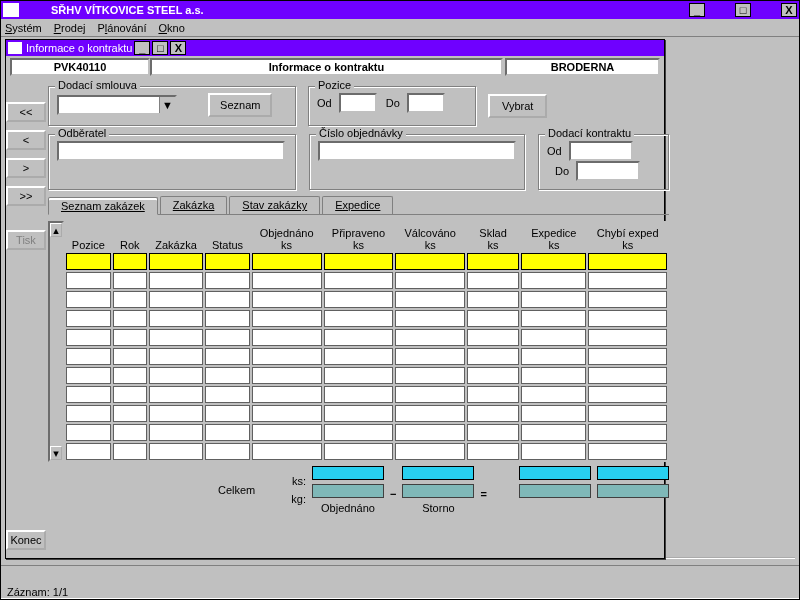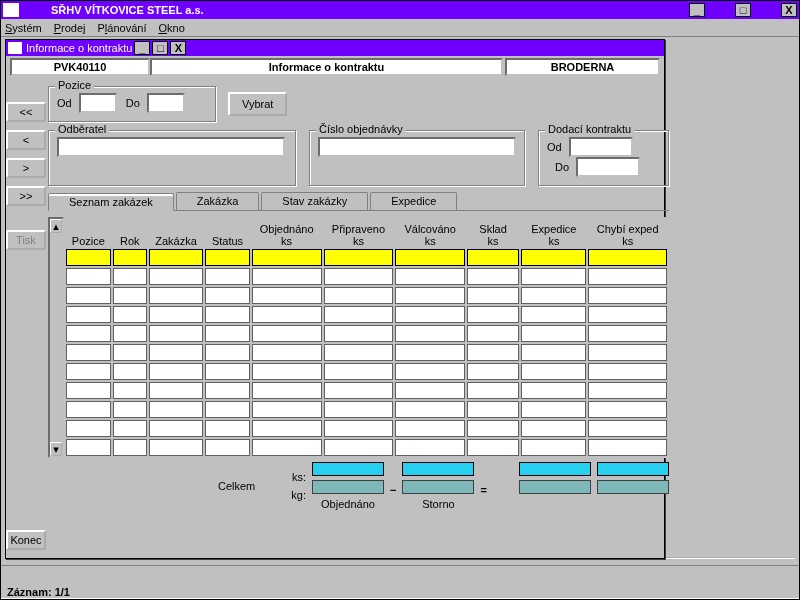--- a/index.html
+++ b/index.html
@@ -6,21 +6,21 @@
   html, body { margin:0; padding:0; width:800px; height:600px; background:#c0c0c0; }
   .outer-window { width:800px; height:600px; border:1px solid #000; display:flex; flex-direction:column; background:#c0c0c0; }
   .titlebar { height:18px; background:#6f00ff; color:#fff; display:flex; align-items:center; padding:0 2px; font-weight:bold;gap:28px; }
   .titlebar .icon { width:16px; height:14px; background:#fff; margin-right:4px; display:inline-block; }
   .titlebar .spacer { flex:1; }
   .winbtn { width:16px; height:14px; background:#c0c0c0; border:1px solid #000; margin-left:2px; display:flex; align-items:center; justify-content:center; color:#000; font-weight:bold; }
   .menubar { height:18px; background:#c0c0c0; display:flex; align-items:center; padding:0 4px; border-bottom:1px solid #808080; }
   .menuitem { margin-right:12px; cursor:default; }
   .menuitem u { text-decoration:underline; }
   .mdi-area { flex:1; position:relative; padding:2px; }
-  .statusbar { height:20px; border-top:1px solid #808080; border-bottom:1px solid #fff; line-height:20px; padding:16px 6px;font-weight:bold; }
+  .statusbar { height:20px; border-top:1px solid #808080; border-bottom:1px solid #fff; line-height:20px; padding:16px 6px; }
   
   .internal { position:absolute; left:4px; top:2px; width:660px; height:520px; border:1px solid #000; display:flex; flex-direction:column; background:#c0c0c0; box-shadow:1px 1px 0 #404040; }
   .int-title { height:16px; background:#6f00ff; color:#fff; display:flex; align-items:center; padding:0 2px; }
   .tristrip { display:flex; height:18px; padding:2px 4px 0 4px; gap:0; }
   .tribox { background:#fff; border:2px inset #c0c0c0; height:18px; line-height:14px; text-align:center; font-weight:bold; }
   .tribox.left { width:140px; }
   .tribox.center { flex:1; }
   .tribox.right { width:155px; margin-left:2px; }
   
   .body { flex:1; display:flex; }
@@ -32,21 +32,21 @@
   .fieldset { border:1px solid #808080; box-shadow:inset 1px 1px 0 #fff, 1px 1px 0 #fff; padding:6px 8px 8px 8px; position:relative; margin-top:8px; }
   .fieldset .legend { position:absolute; top:-8px; left:6px; background:#c0c0c0; padding:0 3px; }
   .row1 { display:flex; gap:12px; }
   .row2 { display:flex; gap:13px; }
   .combo { display:inline-flex; border:2px inset #c0c0c0; background:#fff; height:20px; }
   .combo input { border:none; width:100px; padding:0 2px; }
   .combo .arrow { width:16px; background:#c0c0c0; border-left:1px solid #808080; display:flex; align-items:center; justify-content:center; }
   .tinput { background:#fff; border:2px inset #c0c0c0; height:20px; padding:0 2px; }
   .lbl { margin-right:4px; }
   .tabstrip { display:flex; margin-top:6px; border-bottom:1px solid #808080; }
-  .tab { padding:2px 20px; border:1px solid #808080; border-bottom:none; background:#c0c0c0; margin-right:2px; border-radius:2px 2px 0 0; }
+  .tab { padding:2px 12px; border:1px solid #808080; border-bottom:none; background:#c0c0c0; margin-right:2px; border-radius:2px 2px 0 0;text-decoration:underline; }
   .tab.active { background:#c0c0c0; box-shadow:inset 0 2px 0 #fff; position:relative; top:1px; border-bottom:1px solid #c0c0c0; }
   
   .table-wrap { margin-top:6px; display:flex; }
   .vscroll { width:16px; background:#c0c0c0; border:2px inset #c0c0c0; display:flex; flex-direction:column; justify-content:space-between; }
   .sbbtn { height:14px; background:#c0c0c0; border:1px outset #fff; text-align:center; line-height:12px; }
   table.grid { border-collapse:separate; border-spacing:2px 2px; flex:1; background:#c0c0c0; }
   table.grid th { font-weight:normal; text-align:center; padding:0 2px; height:28px; vertical-align:bottom; }
   table.grid td { background:#fff; border:1px solid #606060; height:17px; }
   table.grid tr.selected td { background:#ffff00; border:1px solid #000; }
   
@@ -95,20 +95,28 @@
         <div class="leftcol">
           <div class="btn">&lt;&lt;</div>
           <div class="btn">&lt;</div>
           <div class="btn">&gt;</div>
           <div class="btn">&gt;&gt;</div>
           <div class="btn" style="margin-top:16px;color:#808080">Tisk</div>
           <div class="btn pushdown">Konec</div>
         </div>
         <div class="maincol">
           <div class="row1">
+            <div class="fieldset" style="flex:0 0 248px">
+              <span class="legend">Dodací smlouva</span>
+              <span class="combo">
+                <input type="text" style="">
+                <span class="arrow">▼</span>
+              </span>
+              <span class="btn" style="display:inline-block;padding:2px 10px;margin-left:28px">Seznam</span>
+            </div>
             <div class="fieldset" style="flex:0 0 168px">
               <span class="legend">Pozice</span>
               <span class="lbl">Od</span>
               <input class="tinput" style="width: 38px;">
               <span class="lbl" style="margin-left:6px">Do</span>
               <input class="tinput" style="width: 38px;">
             </div>
             <span class="btn" style="padding:2px 12px;align-self:center;margin-top:8px">Vybrat</span>
           </div>
           <div class="row2">

